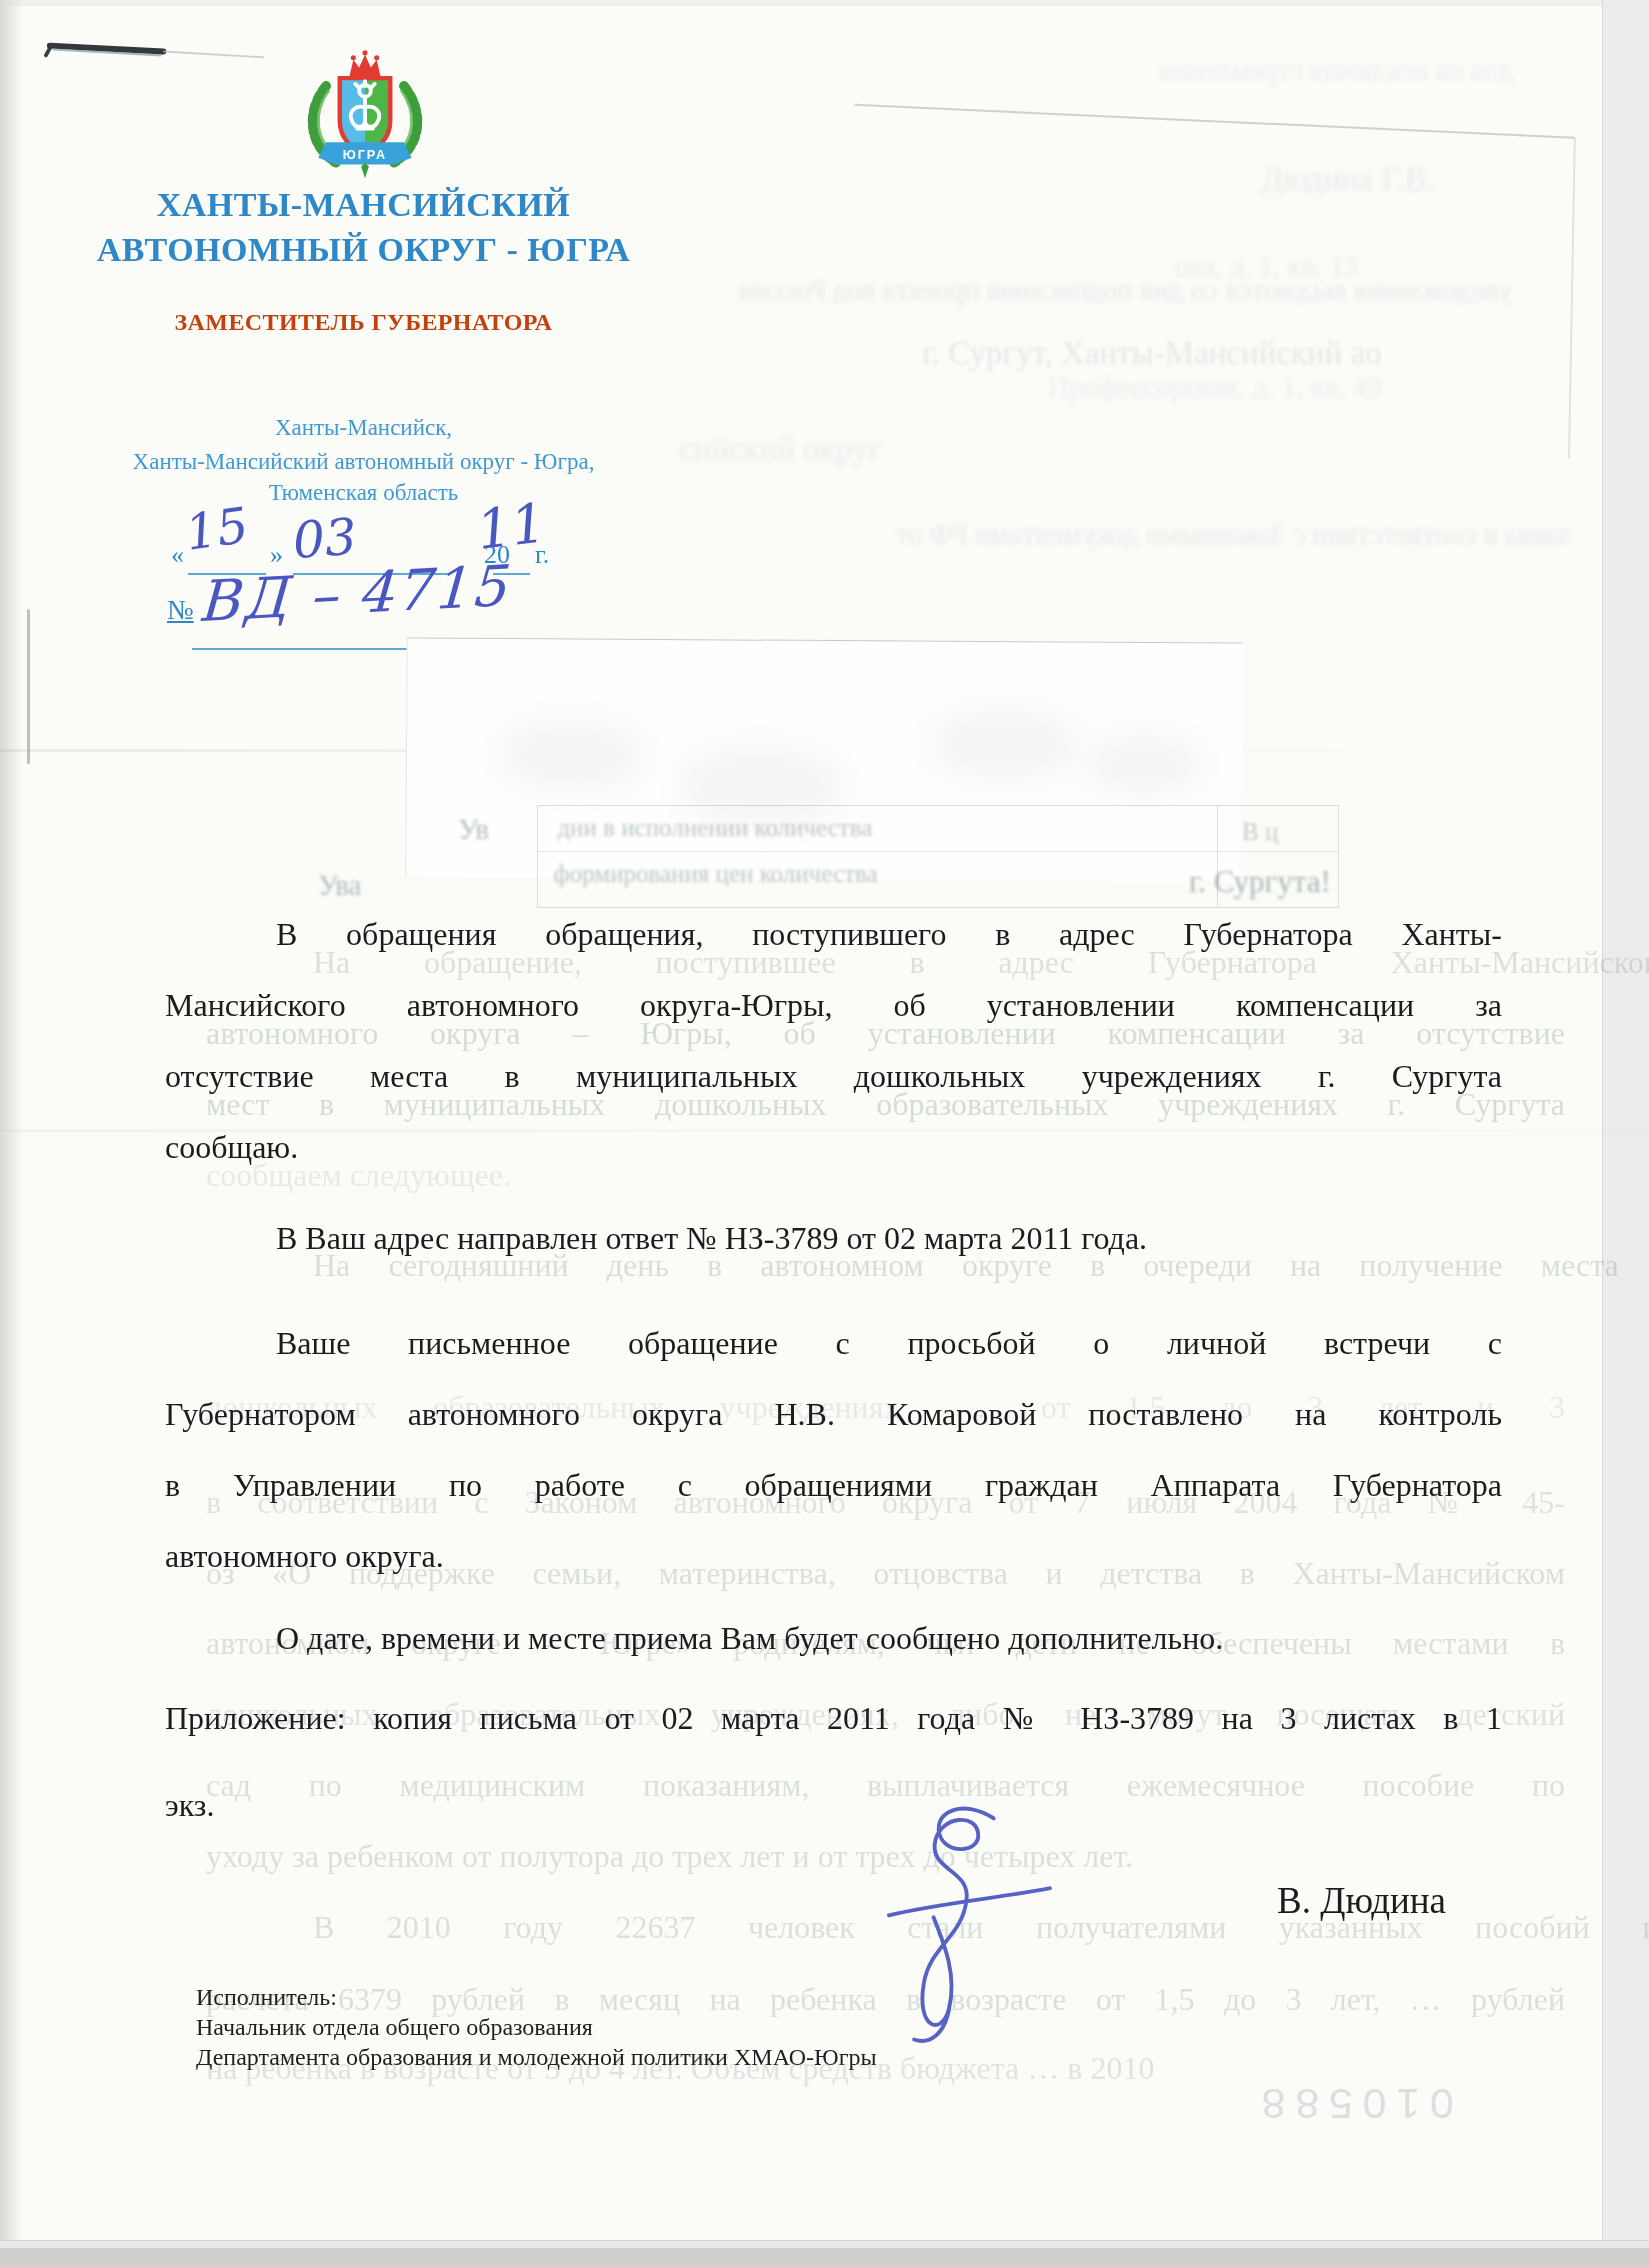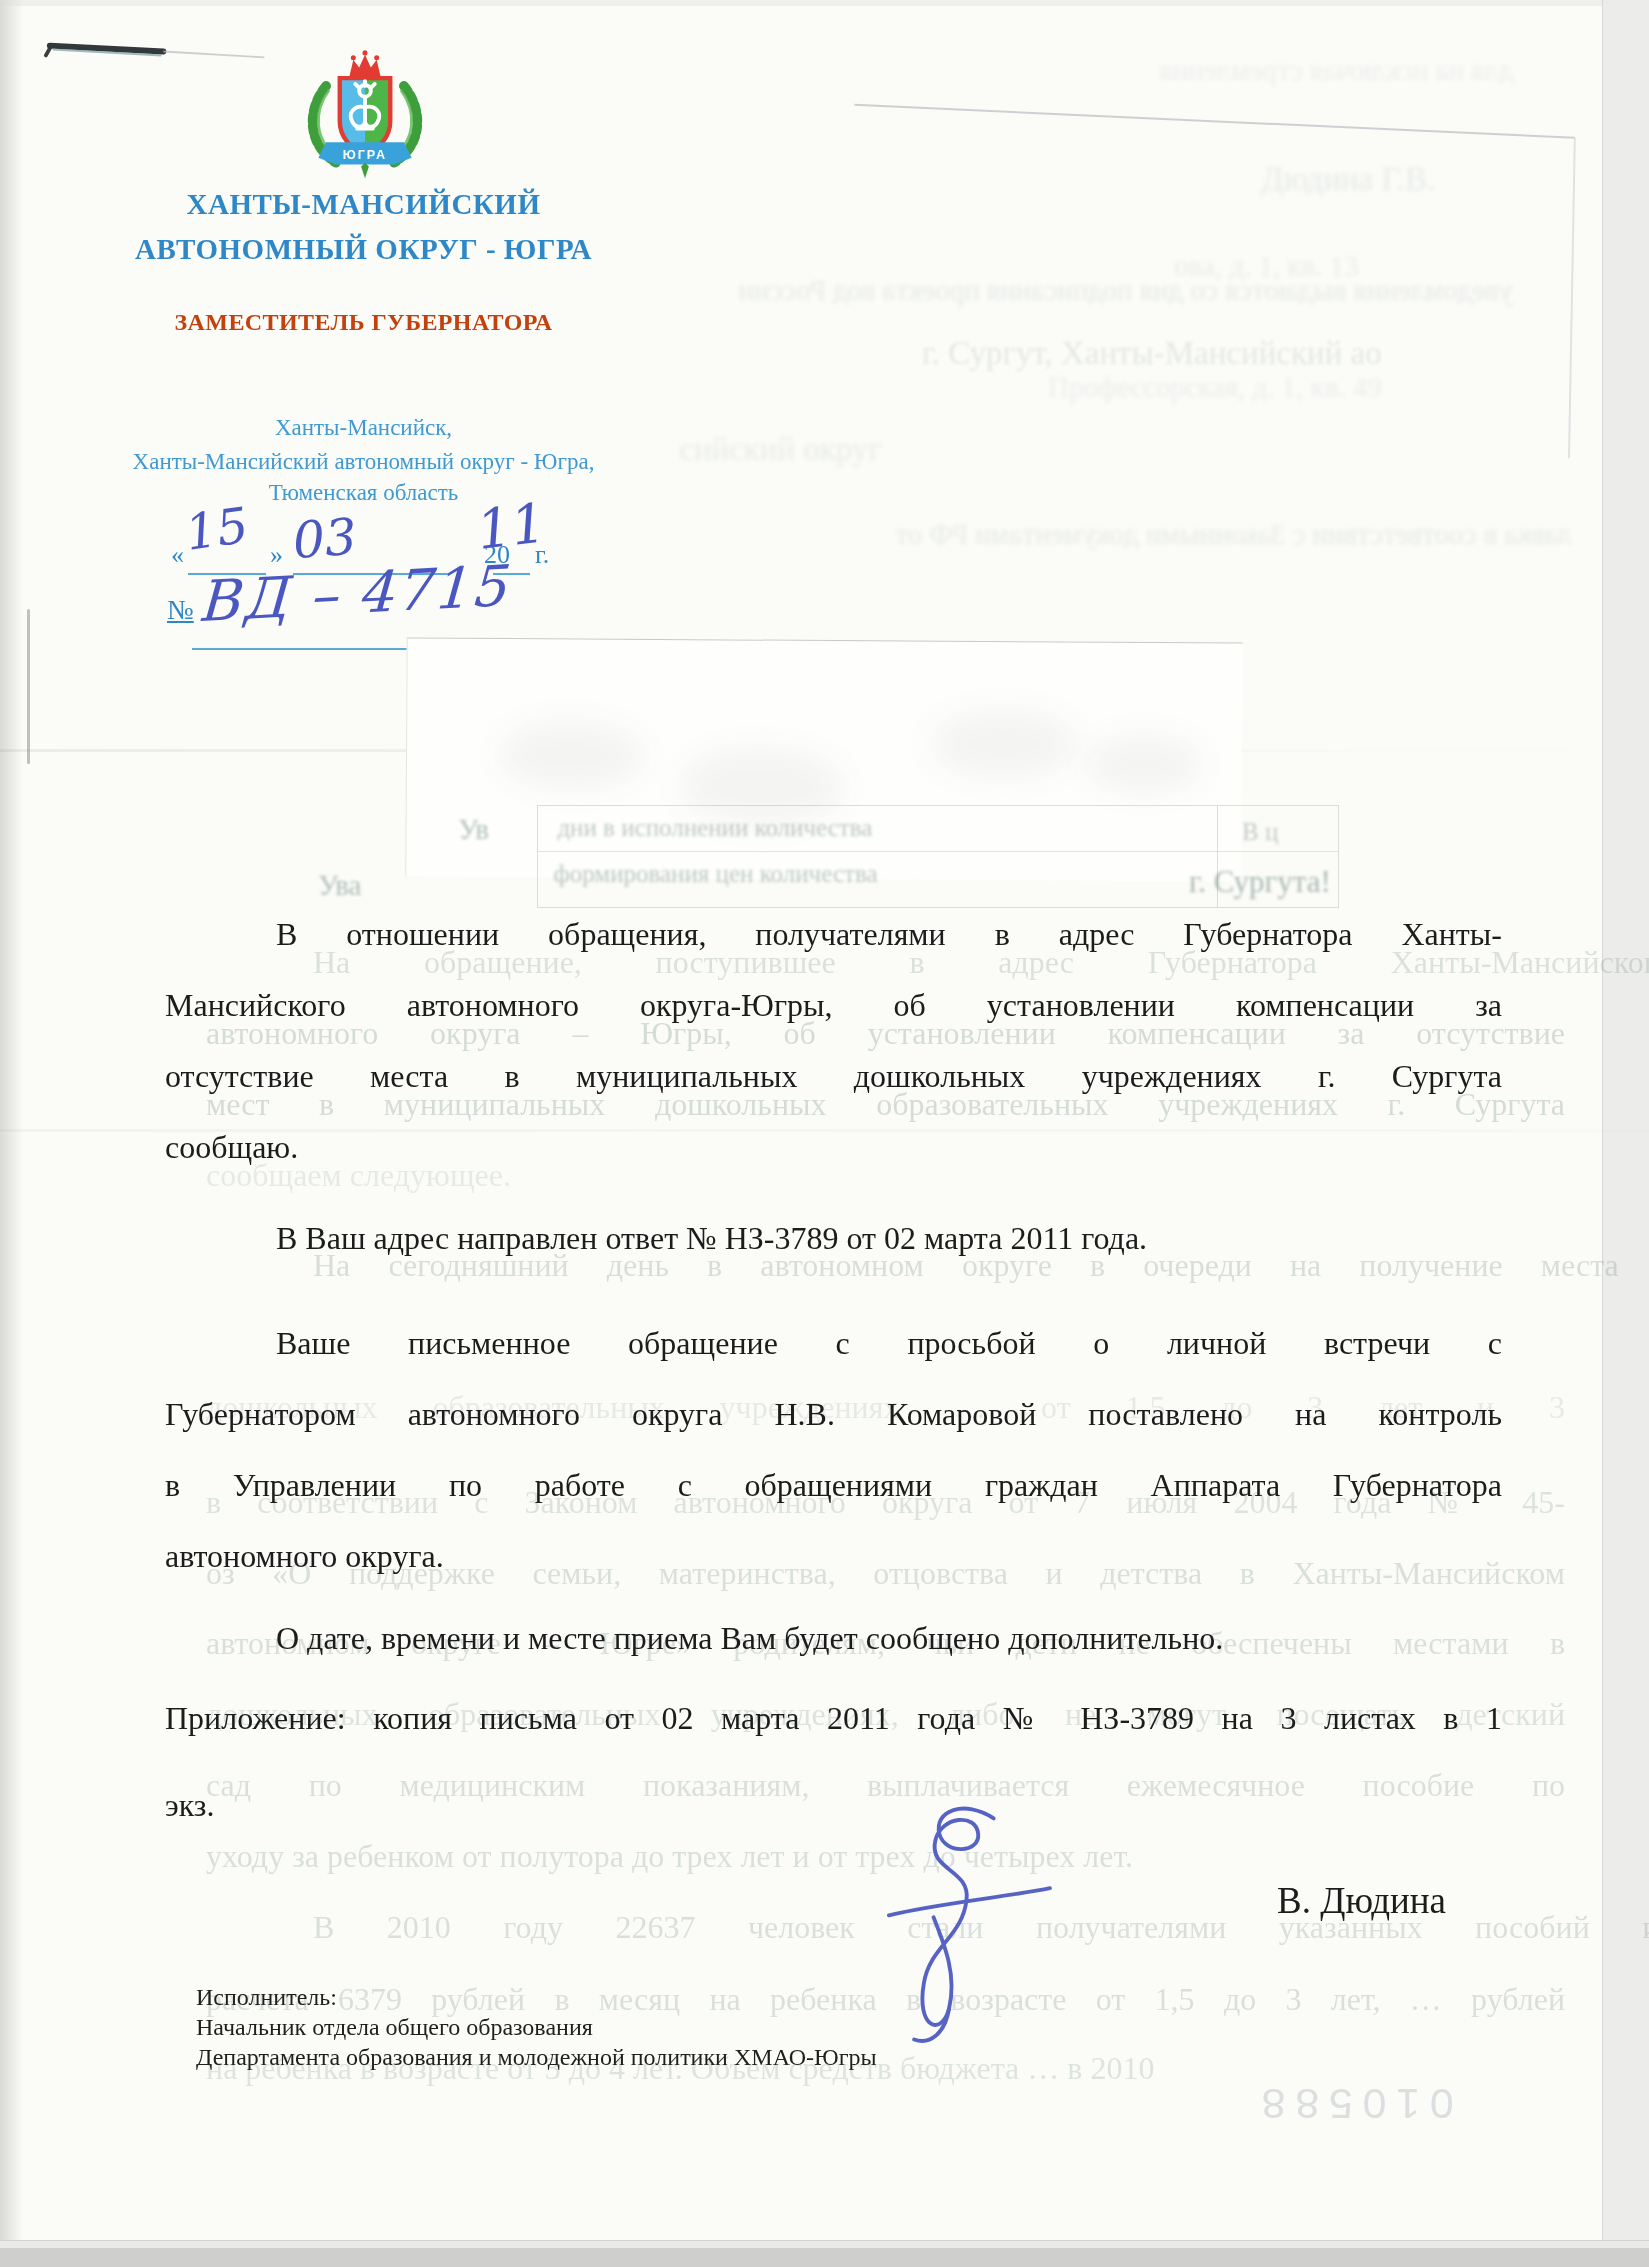--- a/index.html
+++ b/index.html
@@ -10,21 +10,21 @@
   #edge-left{left:0;top:0;width:23px;height:2268px;
      background:linear-gradient(to right,#d9d9d6,rgba(217,217,214,0));}
   #edge-top{left:0;top:0;width:1650px;height:5.8px;background:#efefec;}
   #edge-right{right:0;top:0;width:47px;height:2268px;background:#ececea;border-left:1px solid #d8d8d6;}
   #edge-bottom{left:0;top:2240px;width:1650px;height:28px;background:#e9e9e7;border-top:1.9px solid #d2d2d0;}
   #edge-dark-seg{left:27px;top:609px;width:2.9px;height:155px;background:rgba(120,120,118,.45);border-radius:1.9px;}
   .crease{position:absolute;left:0;width:1650px;height:2.9px;}
   #crease1{top:749px;background:linear-gradient(to right,rgba(150,150,145,.16),rgba(150,150,145,.05) 60%,rgba(150,150,145,0));}
   #crease2{top:1129px;background:linear-gradient(to right,rgba(150,150,145,.09),rgba(150,150,145,.03));}
   #head-block{position:absolute;left:56px;top:182px;width:615px;text-align:center;}
-  .org-line{font-weight:bold;font-size:29px;line-height:45px;letter-spacing:0.5px;color:#2e87c6;}
+  .org-line{font-weight:bold;font-size:34px;line-height:45px;letter-spacing:0.5px;color:#2e87c6;}
   #deputy-title{position:absolute;left:56px;top:309px;width:615px;text-align:center;
      font-weight:bold;font-size:24px;color:#c2410c;letter-spacing:0.4px;}
   .place-line{position:absolute;left:56px;width:615px;text-align:center;font-size:23px;color:#3f9ad2;}
   
   .printed{position:absolute;font-size:26px;color:#2e87c6;}
   .uline{position:absolute;height:1.9px;background:#5aa9d7;}
   .hand{position:absolute;font-family:"DejaVu Serif",serif;font-style:italic;
         color:#4a57c0;transform-origin:left bottom;}
   
   .para{position:absolute;left:165px;width:1337px;font-size:32px;color:#1c1c1c;}
@@ -181,21 +181,21 @@
   <div class="gline" style="top:1554px;opacity:.21;">оз «О поддержке семьи, материнства, отцовства и детства в Ханты-Мансийском</div>
   <div class="gline" style="top:1624px;opacity:.21;">автономном округе – Югре» родителям, чьи дети не обеспечены местами в</div>
   <div class="gline" style="top:1695px;opacity:.19;">дошкольных образовательных учреждениях, либо не могут посещать детский</div>
   <div class="gline" style="top:1766px;opacity:.21;">сад по медицинским показаниям, выплачивается ежемесячное пособие по</div>
   <div class="gline endl" style="top:1837px;opacity:.21;">уходу за ребенком от полутора до трех лет и от трех до четырех лет.</div>
   <div class="gline first" style="top:1908px;opacity:.21;">В 2010 году 22637 человек стали получателями указанных пособий из</div>
   <div class="gline" style="top:1980px;opacity:.21;">расчета 6379 рублей в месяц на ребенка в возрасте от 1,5 до 3 лет, … рублей</div>
   <div class="gline endl" style="top:2049px;opacity:.18;">на ребенка в возрасте от 3 до 4 лет. Объем средств бюджета … в 2010</div>
 
   <div class="para" style="top:899px;">
-    <div class="jline first">В отношении обращения, получателями в адрес Губернатора Ханты-</div>
+    <div class="jline first">В обращения обращения, поступившего в адрес Губернатора Ханты-</div>
     <div class="jline">Мансийского автономного округа-Югры, об установлении компенсации за</div>
     <div class="jline">отсутствие места в муниципальных дошкольных учреждениях г. Сургута</div>
     <div class="jline final">сообщаю.</div>
   </div>
   <div class="para single" style="top:1203px;">В Ваш адрес направлен ответ № НЗ-3789 от 02 марта 2011 года.</div>
   <div class="para" style="top:1308px;">
     <div class="jline first">Ваше письменное обращение с просьбой о личной встречи с</div>
     <div class="jline">Губернатором автономного округа Н.В. Комаровой поставлено на контроль</div>
     <div class="jline">в Управлении по работе с обращениями граждан Аппарата Губернатора</div>
     <div class="jline final">автономного округа.</div>

